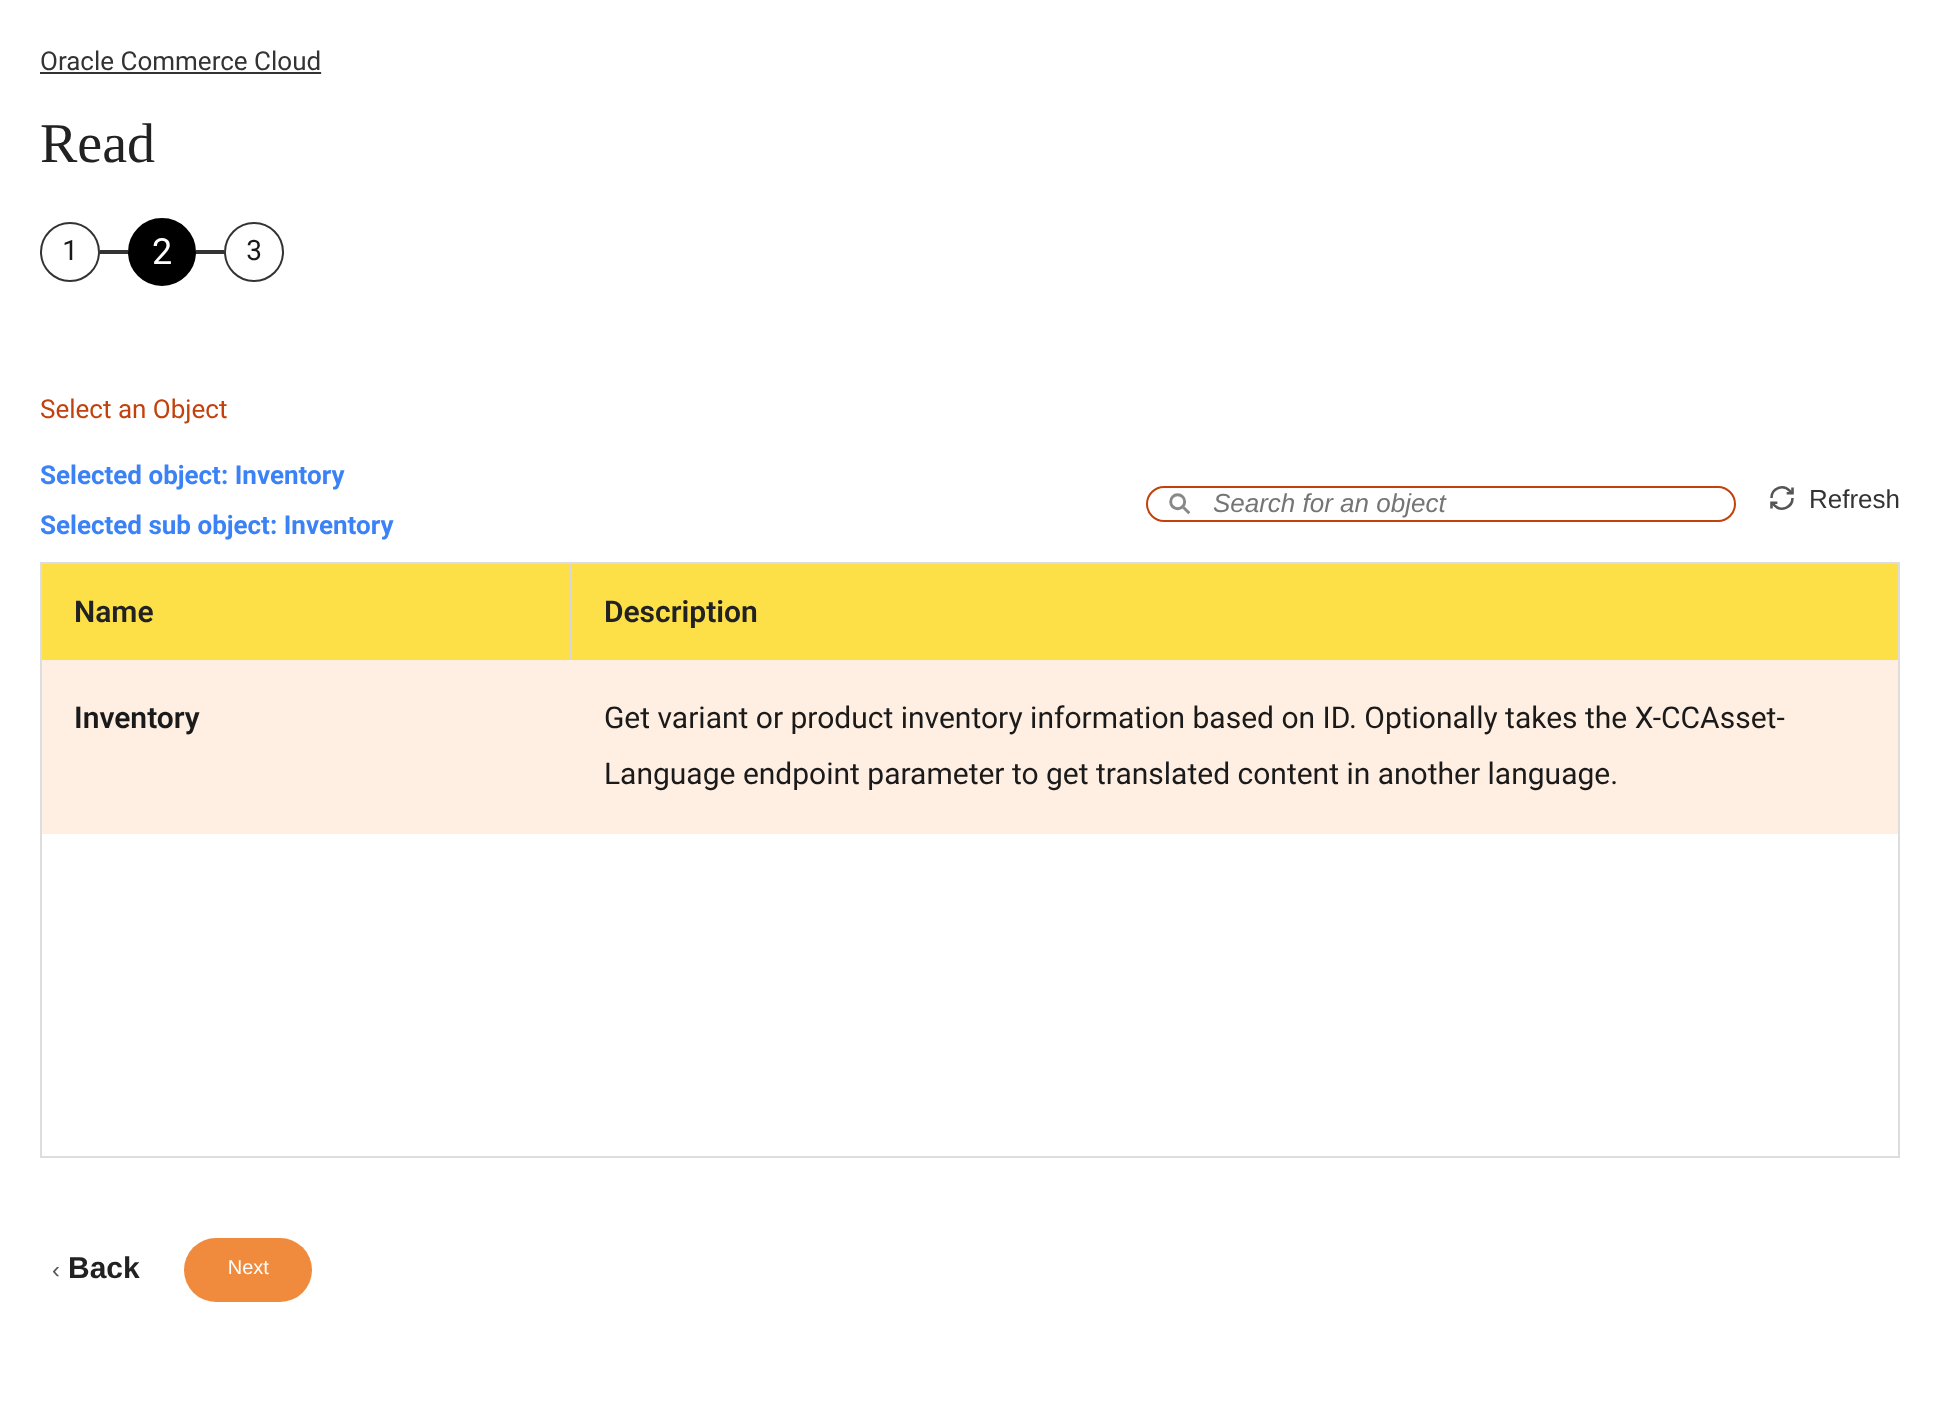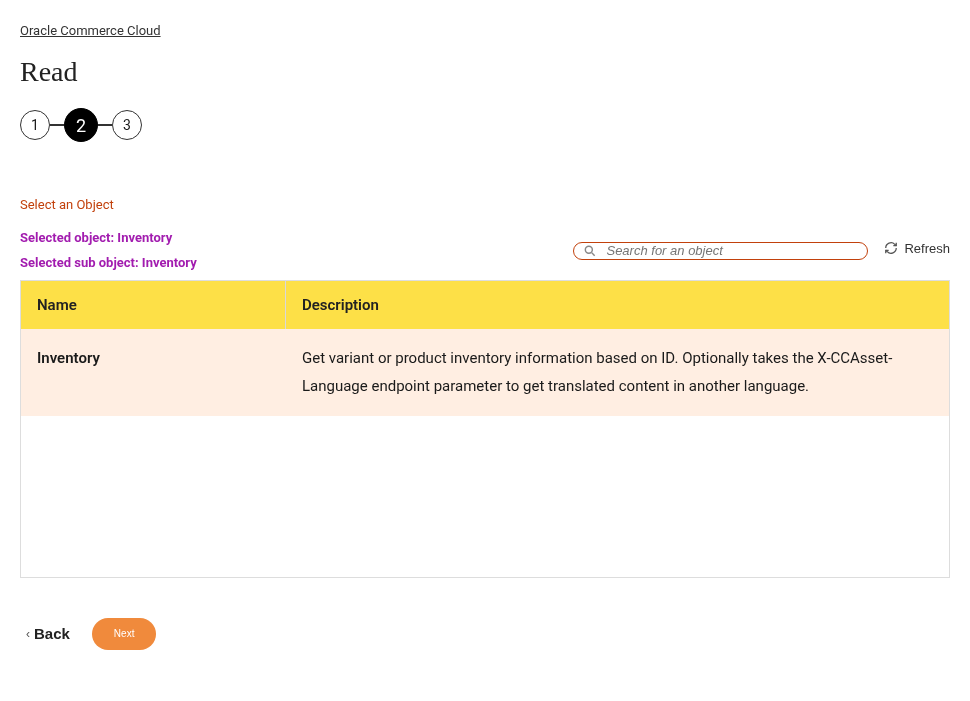--- a/index.html
+++ b/index.html
@@ -55,21 +55,21 @@
     background: #333;
   }
   .section-label {
     font-size: 13px;
     color: #c2410c;
     margin-bottom: 18px;
   }
   .selected-row {
     font-size: 13px;
     font-weight: 700;
-    color: #a21caf;
+    color: #3b82f6;
     margin-bottom: 10px;
   }
   .bold { font-weight: 700; }
   .search-refresh-row {
     display: flex;
     justify-content: flex-end;
     align-items: center;
     gap: 16px;
     margin-top: -30px;
     margin-bottom: 20px;

